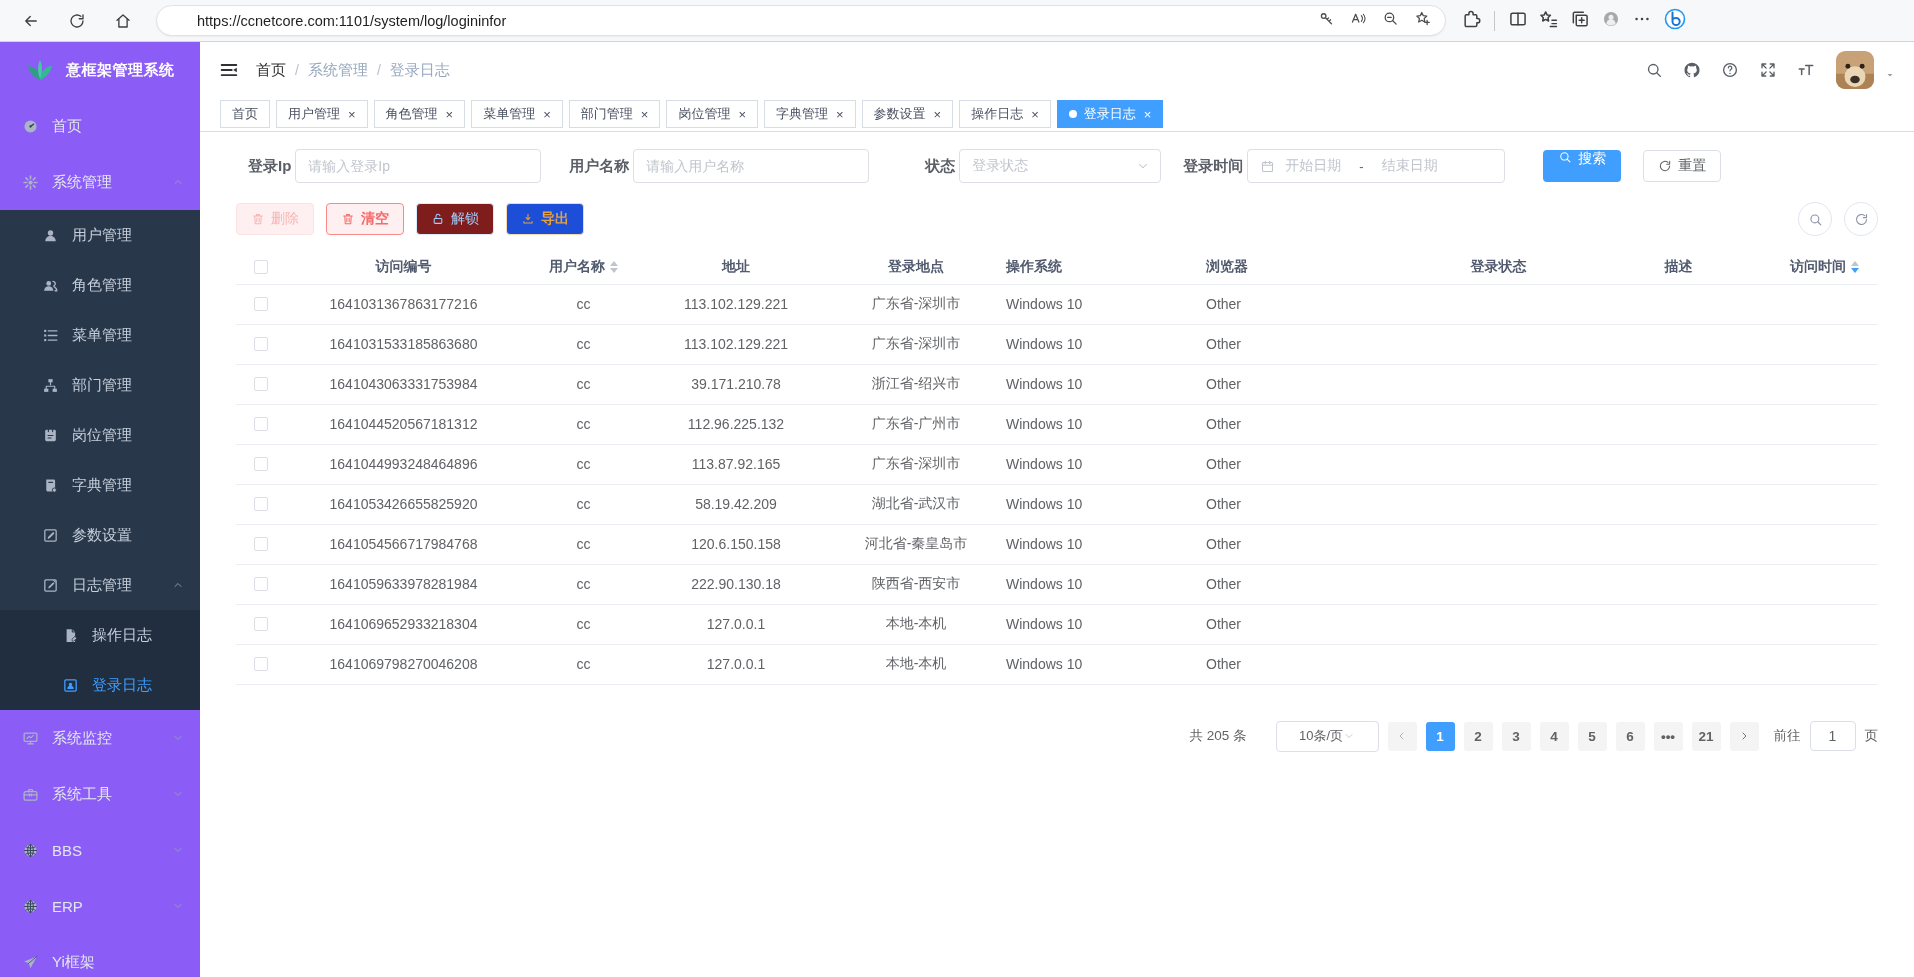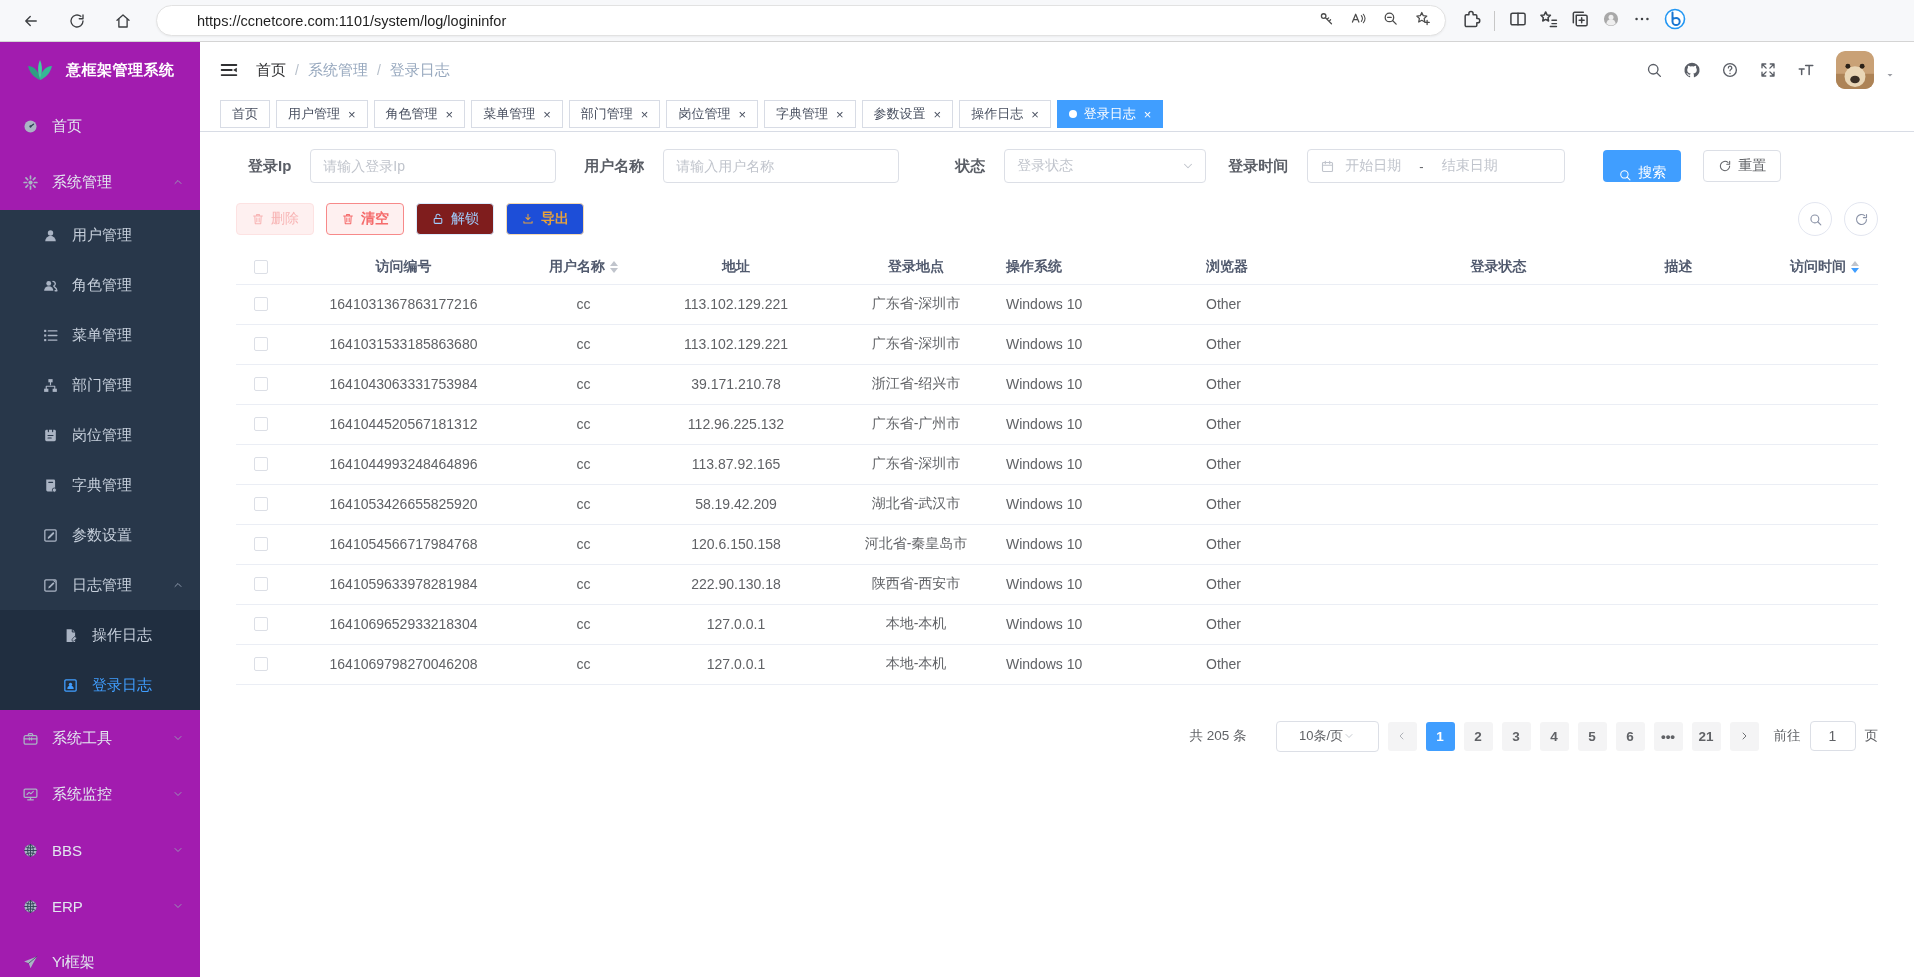--- a/index.html
+++ b/index.html
@@ -16,21 +16,21 @@
   .chrome-group{display:flex;align-items:center}
   .nav-btn{width:34px;height:34px;border-radius:6px;display:flex;align-items:center;justify-content:center;color:#3e4043;margin-right:12px;cursor:pointer}
   .url-pill{width:1290px;height:31px;margin-left:4px;background:#fff;border:1px solid #e2e2e2;border-radius:16px;box-shadow:0 1px 2px rgba(0,0,0,.05);display:flex;align-items:center;padding:0 14px;gap:10px}
   .url-text{flex:1;font-size:14.5px;color:#1f1f1f;white-space:nowrap;overflow:hidden}
   .pill-right{display:flex;align-items:center;gap:15px;color:#4c4c4c}
   .chrome-right{display:flex;align-items:center;gap:11px;margin-left:15px;color:#3e4043}
   .vdiv{width:1px;height:20px;background:#c7c7c7;margin:0 2px}
 
   
   .app{display:flex;height:935px}
-  .sidebar{width:200px;flex:none;background:#a21caf;overflow:hidden}
+  .sidebar{width:200px;flex:none;background:#8b5cf6;overflow:hidden}
   .logo-row{height:56px;display:flex;align-items:center;padding-left:26px;gap:12px;cursor:pointer}
   .logo-ic{width:28px;height:24px;display:inline-flex}
   .logo-ic svg{width:100%;height:100%}
   .logo-title{color:#fff;font-weight:700;font-size:15px;letter-spacing:.5px}
   .side-item{height:56px;display:flex;align-items:center;gap:13px;padding-left:22px;padding-right:16px;font-size:15px;color:#e2e7ef;cursor:pointer}
   .side-item .s-icon{width:17px;height:17px;color:#aab4c4}
   .side-item.lvl2{height:50px;padding-left:42px;background:#28374a;color:#c6cfdb}
   .side-item.lvl3{height:50px;padding-left:62px;background:#202e40;color:#c6cfdb}
   .side-item.active{color:#409EFF}
   .side-item.active .s-icon{color:#409EFF}
@@ -56,30 +56,30 @@
   .tab{height:28px;display:flex;align-items:center;gap:7px;padding:0 11px;background:#fff;border:1px solid #d8dce5;font-size:13px;color:#495060;cursor:pointer;white-space:nowrap}
   .tab .dot{width:8px;height:8px;border-radius:50%;background:#fff;flex:none}
   .tab .x{font-size:13px;line-height:1;margin-left:1px}
   .tab.active{background:#409EFF;border-color:#409EFF;color:#fff}
 
   
   .content{flex:1;padding:0 36px;overflow:hidden}
 
   .filter-row{display:flex;align-items:center;margin-top:16px;height:36px;font-size:15px}
   .f-label{font-weight:700;color:#5a5e66;white-space:nowrap}
-  .ml10{margin-left:19px}.ml12{margin-left:12px}.ml22{margin-left:22px}.ml28{margin-left:28px}.ml38{margin-left:38px}.ml56{margin-left:56px}
+  .ml10{margin-left:4px}.ml12{margin-left:12px}.ml22{margin-left:22px}.ml28{margin-left:28px}.ml38{margin-left:38px}.ml56{margin-left:56px}
   .f-input{height:34px;border:1px solid #dcdfe6;border-radius:4px;padding:0 12px;font-size:14px;color:#606266;outline:none;font-family:inherit}
   .f-input::placeholder{color:#c0c4cc}
   .w202{width:202px}.w236{width:236px}.w246{width:246px}.w258{width:258px}
   .f-select{height:34px;border:1px solid #dcdfe6;border-radius:4px;display:flex;align-items:center;padding:0 10px 0 12px;cursor:pointer;background:#fff}
   .f-select .ph{flex:1;color:#c0c4cc;font-size:14px}
   .f-date{height:34px;border:1px solid #dcdfe6;border-radius:4px;display:flex;align-items:center;gap:10px;padding:0 12px;background:#fff;cursor:pointer}
   .f-date .ph{color:#c0c4cc;font-size:14px}
   .f-date .sep{color:#606266;font-size:13px;margin:0 8px}
-  .btn-search{height:32px;padding:0 15px;border:none;border-radius:4px;background:#409EFF;color:#fff;font-size:14px;display:flex;align-items:flex-end;gap:6px;cursor:pointer;font-family:inherit}
+  .btn-search{height:32px;padding:0 15px;border:none;border-radius:4px;background:#409EFF;color:#fff;font-size:14px;display:flex;align-items:flex-start;gap:6px;cursor:pointer;font-family:inherit}
   .btn-reset{height:32px;padding:0 14px;border:1px solid #dcdfe6;border-radius:4px;background:#fff;color:#606266;font-size:14px;display:flex;align-items:center;gap:6px;cursor:pointer;font-family:inherit}
 
   .toolbar-row{display:flex;align-items:center;margin-top:18px}
   .btn{height:32px;border-radius:4px;display:flex;align-items:center;gap:6px;padding:0 14px;font-size:14px;border:1px solid transparent;cursor:pointer;margin-right:12px;font-family:inherit}
   .b-del{background:#fef0f0;border-color:#fde2e2;color:#f8b4b4}
   .b-clear{background:#fef0f0;border-color:#f78989;color:#f56c6c;font-weight:700}
   .b-unlock{background:#7f1d1d;border-color:#d9ecff;color:#a0cfff}
   .b-export{background:#1d4ed8;border-color:#f5dab1;color:#e6a23c;font-weight:700}
   .tb-right{margin-left:auto;display:flex;gap:12px}
   .circle-btn{width:34px;height:34px;border-radius:50%;border:1px solid #e3e6f0;background:#fff;display:flex;align-items:center;justify-content:center;color:#8b93a7;cursor:pointer}
@@ -357,40 +357,40 @@
               <rect x="4" y="4" width="16" height="16" rx="1.5"></rect>
               <circle cx="12" cy="10.5" r="2.4" fill="currentColor" stroke="none"></circle>
               <path d="M7.5 17a4.5 4.5 0 0 1 9 0z" fill="currentColor" stroke="none"></path>
             </svg>
           </span>
           <span>登录日志</span>
         </div>
         <div class="side-item lvl1">
           <span class="ic ic17 s-icon">
             <svg viewBox="0 0 24 24" fill="none" stroke="currentColor" stroke-width="1.8" stroke-linecap="round" stroke-linejoin="round">
-              <rect x="3" y="8" width="18" height="12" rx="2"></rect>
-              <path d="M9 8V6.5A1.5 1.5 0 0 1 10.5 5h3A1.5 1.5 0 0 1 15 6.5V8M3 12.5h18M10.5 11v3M13.5 11v3"></path>
-            </svg>
-          </span>
-          <span>系统工具</span>
-          <span class="ic ic12 s-arrow">
-            <svg viewBox="0 0 24 24" fill="none" stroke="currentColor" stroke-width="1.8" stroke-linecap="round" stroke-linejoin="round">
-              <path d="M6 9l6 6 6-6"></path>
-            </svg>
-          </span>
-        </div>
-        <div class="side-item lvl1">
-          <span class="ic ic17 s-icon">
-            <svg viewBox="0 0 24 24" fill="none" stroke="currentColor" stroke-width="1.8" stroke-linecap="round" stroke-linejoin="round">
               <rect x="3" y="4.5" width="18" height="11.5" rx="1.5"></rect>
               <path d="M7 12l3-3 2.5 2 3.5-3.5" stroke-width="1.6"></path>
               <path d="M12 16v3.5M8 19.5h8"></path>
             </svg>
           </span>
           <span>系统监控</span>
+          <span class="ic ic12 s-arrow">
+            <svg viewBox="0 0 24 24" fill="none" stroke="currentColor" stroke-width="1.8" stroke-linecap="round" stroke-linejoin="round">
+              <path d="M6 9l6 6 6-6"></path>
+            </svg>
+          </span>
+        </div>
+        <div class="side-item lvl1">
+          <span class="ic ic17 s-icon">
+            <svg viewBox="0 0 24 24" fill="none" stroke="currentColor" stroke-width="1.8" stroke-linecap="round" stroke-linejoin="round">
+              <rect x="3" y="8" width="18" height="12" rx="2"></rect>
+              <path d="M9 8V6.5A1.5 1.5 0 0 1 10.5 5h3A1.5 1.5 0 0 1 15 6.5V8M3 12.5h18M10.5 11v3M13.5 11v3"></path>
+            </svg>
+          </span>
+          <span>系统工具</span>
           <span class="ic ic12 s-arrow">
             <svg viewBox="0 0 24 24" fill="none" stroke="currentColor" stroke-width="1.8" stroke-linecap="round" stroke-linejoin="round">
               <path d="M6 9l6 6 6-6"></path>
             </svg>
           </span>
         </div>
         <div class="side-item lvl1">
           <span class="ic ic17 s-icon">
             <svg viewBox="0 0 24 24" fill="none" stroke="currentColor" stroke-width="1.8" stroke-linecap="round" stroke-linejoin="round">
               <circle cx="12" cy="12" r="8.5" fill="currentColor" stroke="none"></circle>

